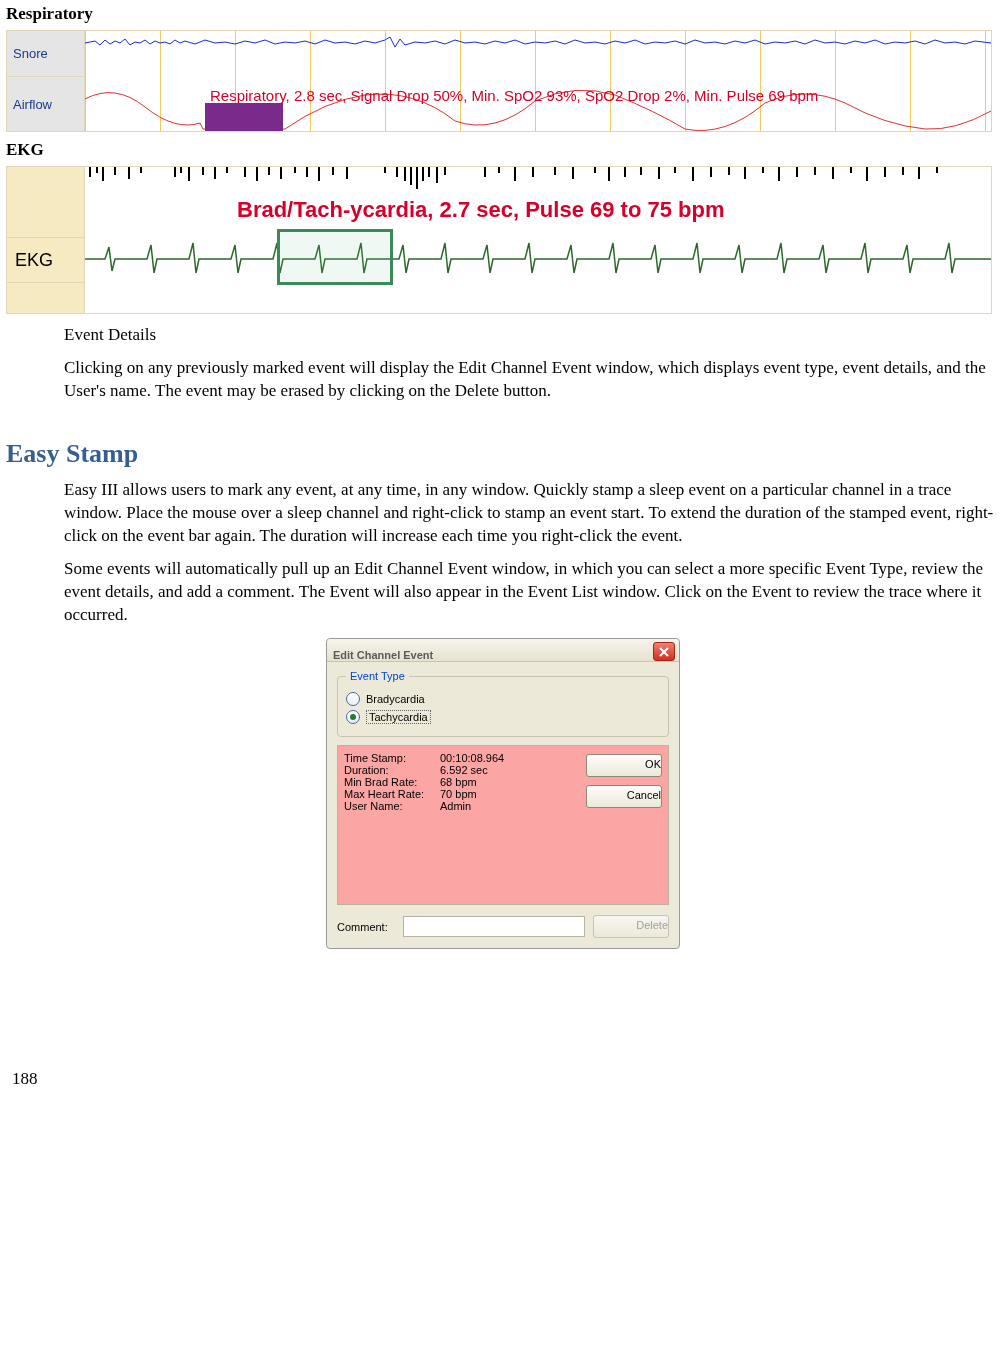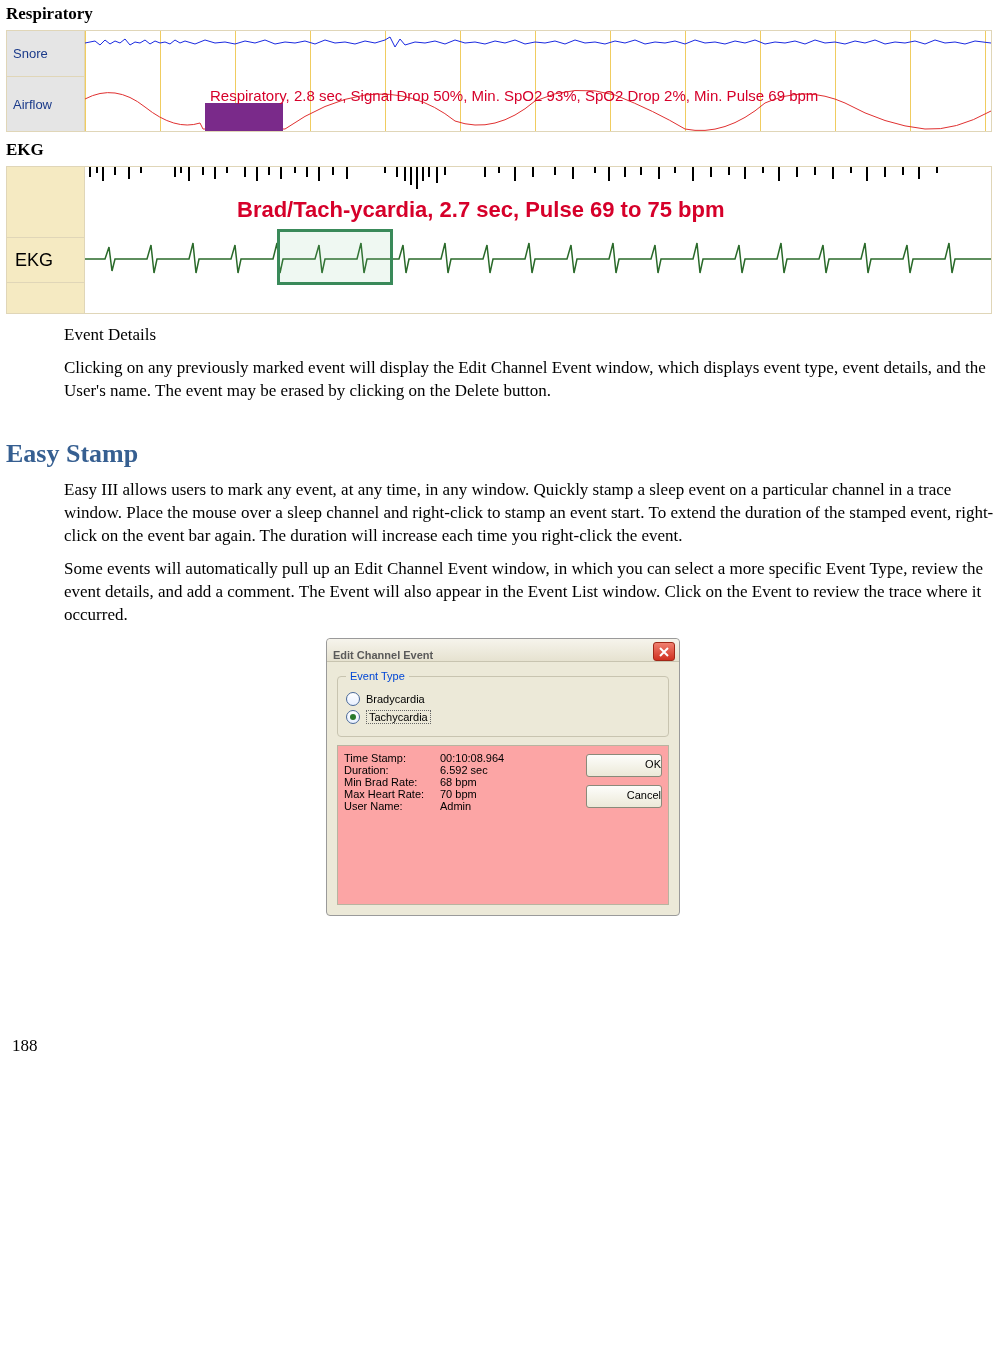--- a/index.html
+++ b/index.html
@@ -402,17 +402,22 @@
           <div class="row">
               <span class="k">User Name:</span>
               <span>Admin</span>
             </div>
         </div>
         <div class="btn-col">
           <div class="btn">OK</div>
           <div class="btn">Cancel</div>
         </div>
       </div>
+      <div class="comment-row">
+        <span class="lbl">Comment:</span>
+        <span class="input"></span>
+        <div class="btn disabled">Delete</div>
+      </div>
     </div>
   </div>
 </div>
 
 <div class="page-num">188</div>
 
 </body></html>

